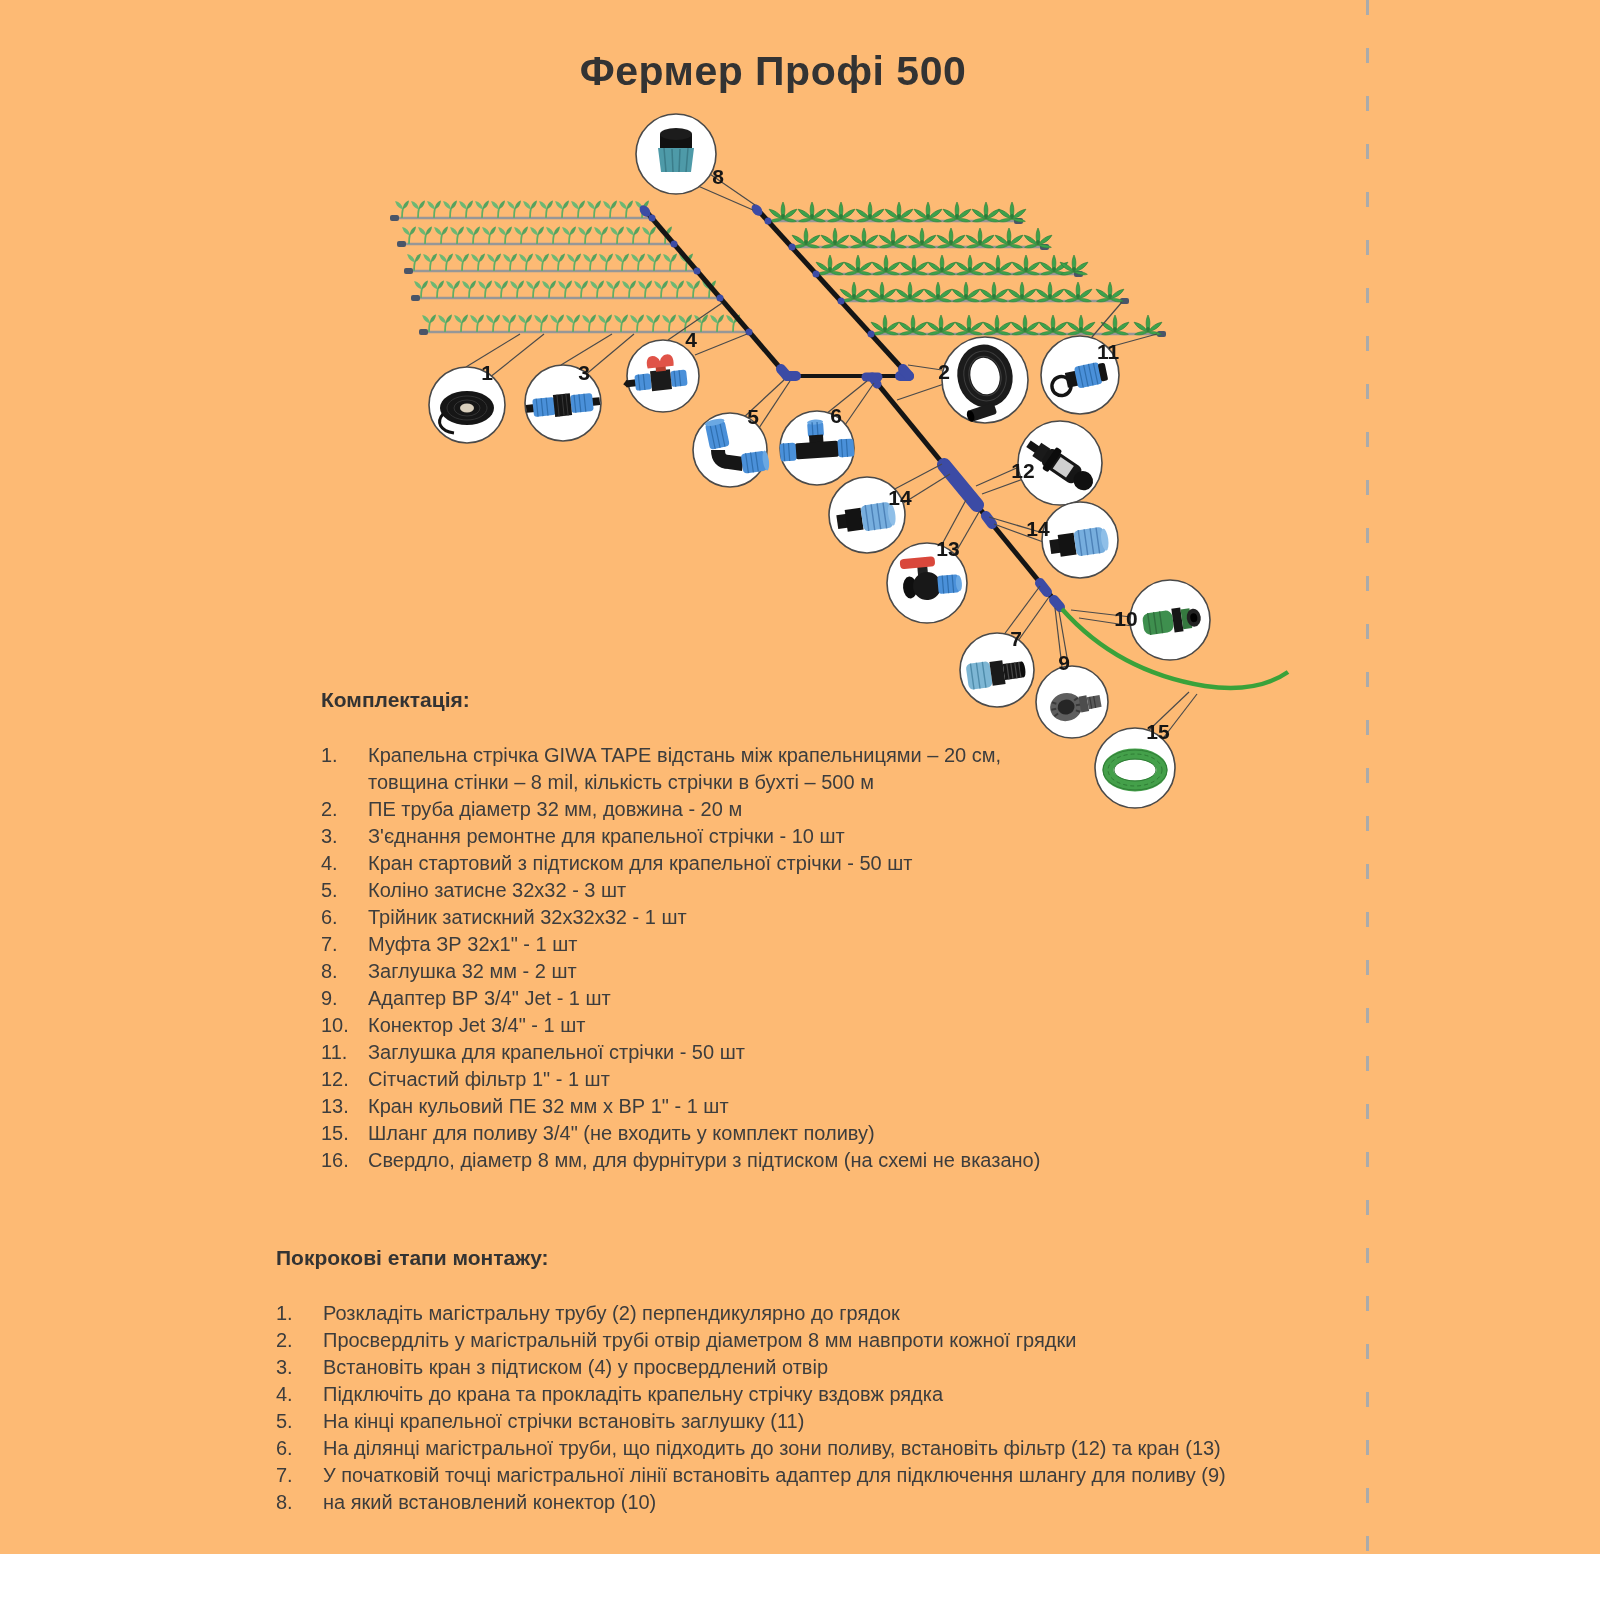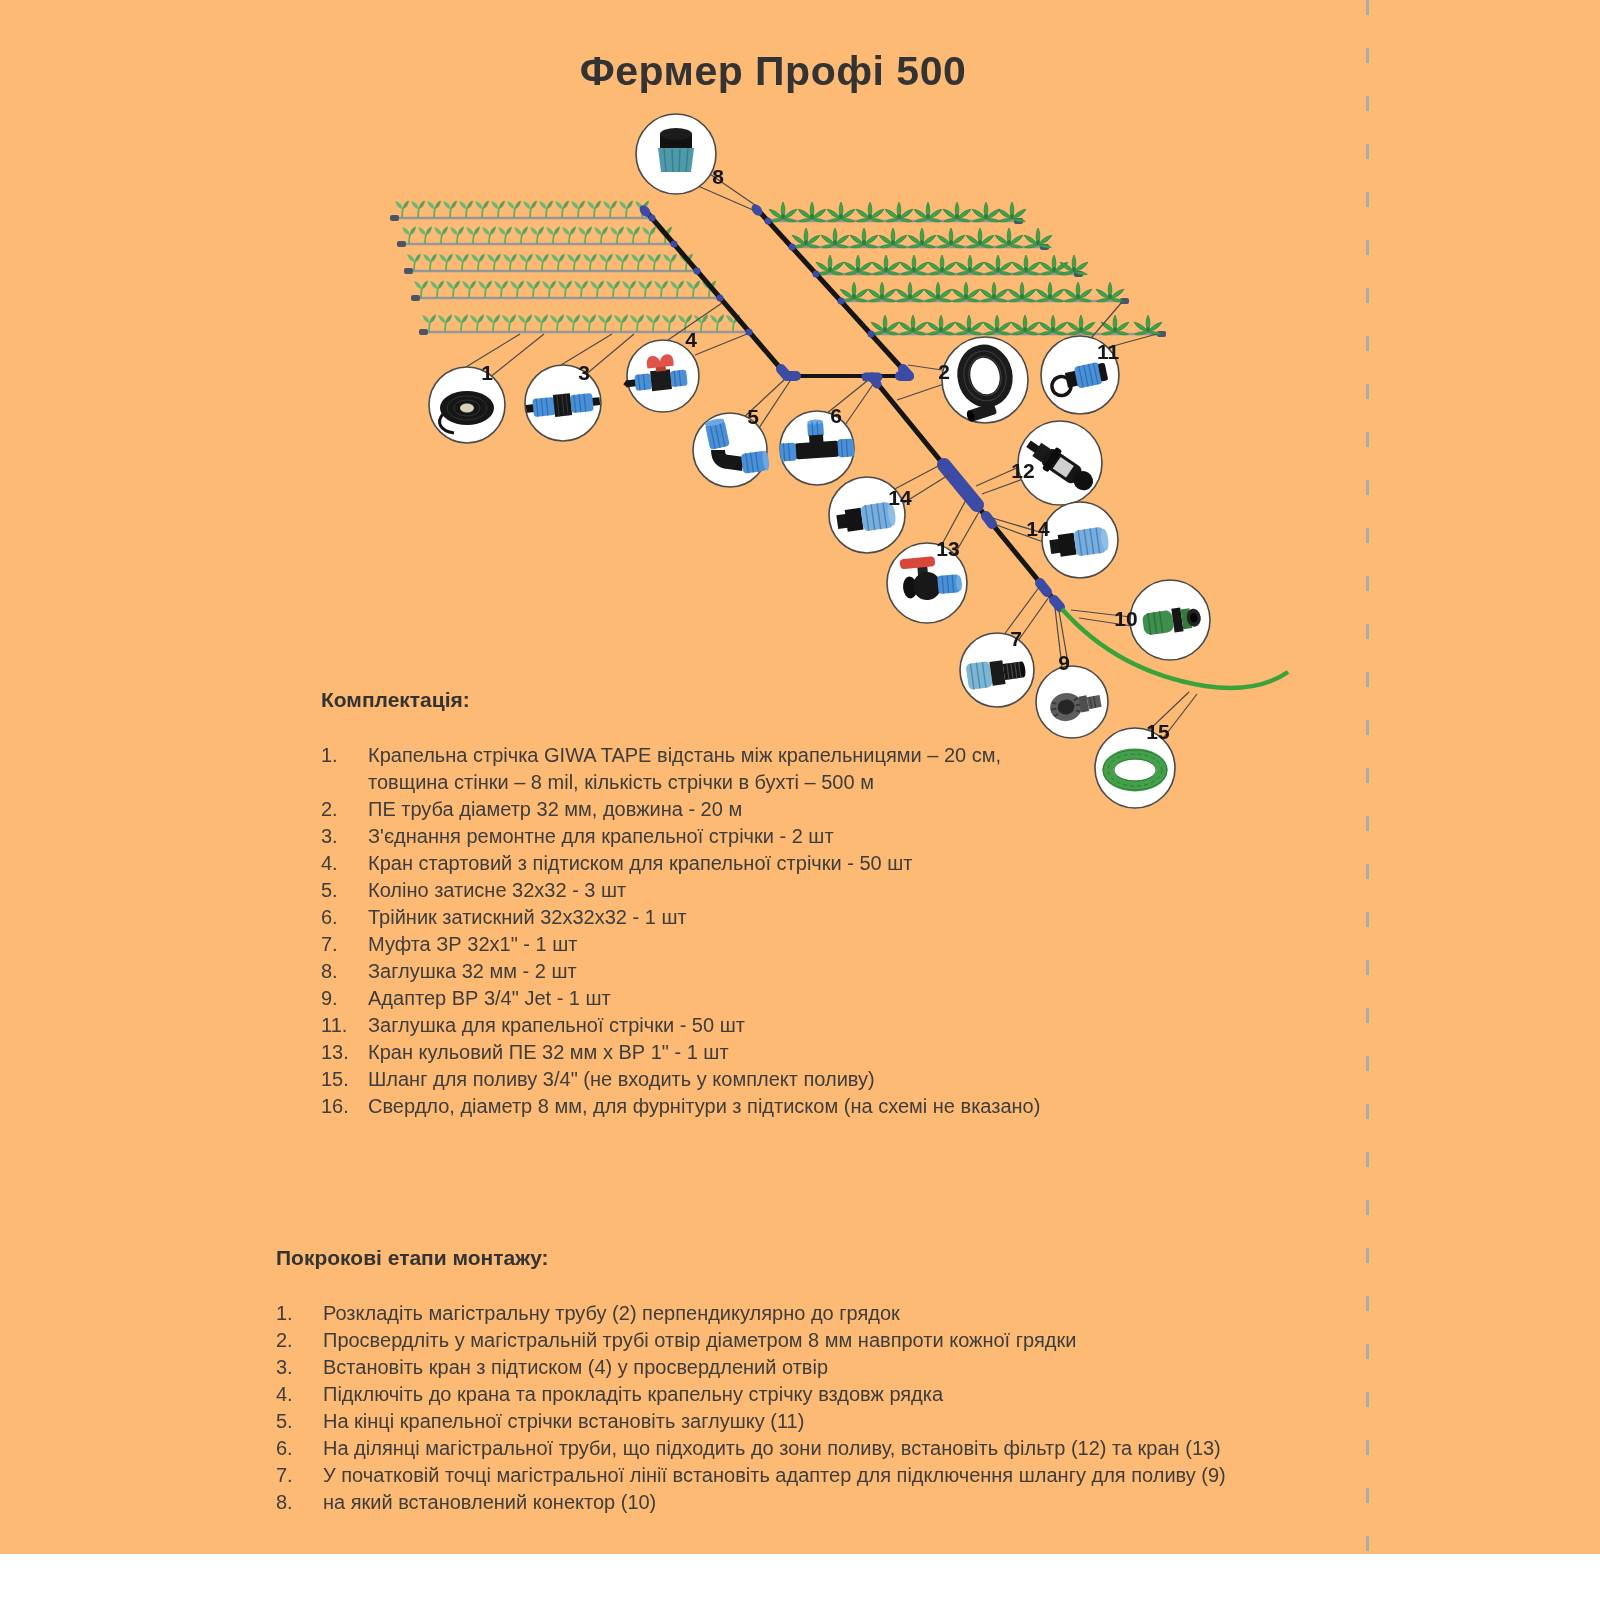--- a/index.html
+++ b/index.html
@@ -499,21 +499,21 @@
     <div class="li">
         <span class="num">1.</span>
         <span class="txt"><span>Крапельна стрічка GIWA TAPE відстань між крапельницями – 20 см,</span><span class="l2">товщина стінки – 8 mil, кількість стрічки в бухті – 500 м</span></span>
       </div>
     <div class="li">
         <span class="num">2.</span>
         <span class="txt"><span>ПЕ труба діаметр 32 мм, довжина - 20 м</span></span>
       </div>
     <div class="li">
         <span class="num">3.</span>
-        <span class="txt"><span>З'єднання ремонтне для крапельної стрічки - 2 шт</span></span>
+        <span class="txt"><span>З'єднання ремонтне для крапельної стрічки - 10 шт</span></span>
       </div>
     <div class="li">
         <span class="num">4.</span>
         <span class="txt"><span>Кран стартовий з підтиском для крапельної стрічки - 50 шт</span></span>
       </div>
     <div class="li">
         <span class="num">5.</span>
         <span class="txt"><span>Коліно затисне 32х32 - 3 шт</span></span>
       </div>
     <div class="li">
@@ -526,24 +526,32 @@
       </div>
     <div class="li">
         <span class="num">8.</span>
         <span class="txt"><span>Заглушка 32 мм - 2 шт</span></span>
       </div>
     <div class="li">
         <span class="num">9.</span>
         <span class="txt"><span>Адаптер ВР 3/4" Jet - 1 шт</span></span>
       </div>
     <div class="li">
+        <span class="num">10.</span>
+        <span class="txt"><span>Конектор Jet 3/4" - 1 шт</span></span>
+      </div>
+    <div class="li">
         <span class="num">11.</span>
         <span class="txt"><span>Заглушка для крапельної стрічки - 50 шт</span></span>
       </div>
     <div class="li">
+        <span class="num">12.</span>
+        <span class="txt"><span>Сітчастий фільтр 1" - 1 шт</span></span>
+      </div>
+    <div class="li">
         <span class="num">13.</span>
         <span class="txt"><span>Кран кульовий ПЕ 32 мм х ВР 1" - 1 шт</span></span>
       </div>
     <div class="li">
         <span class="num">15.</span>
         <span class="txt"><span>Шланг для поливу 3/4" (не входить у комплект поливу)</span></span>
       </div>
     <div class="li">
         <span class="num">16.</span>
         <span class="txt"><span>Свердло, діаметр 8 мм, для фурнітури з підтиском (на схемі не вказано)</span></span>

